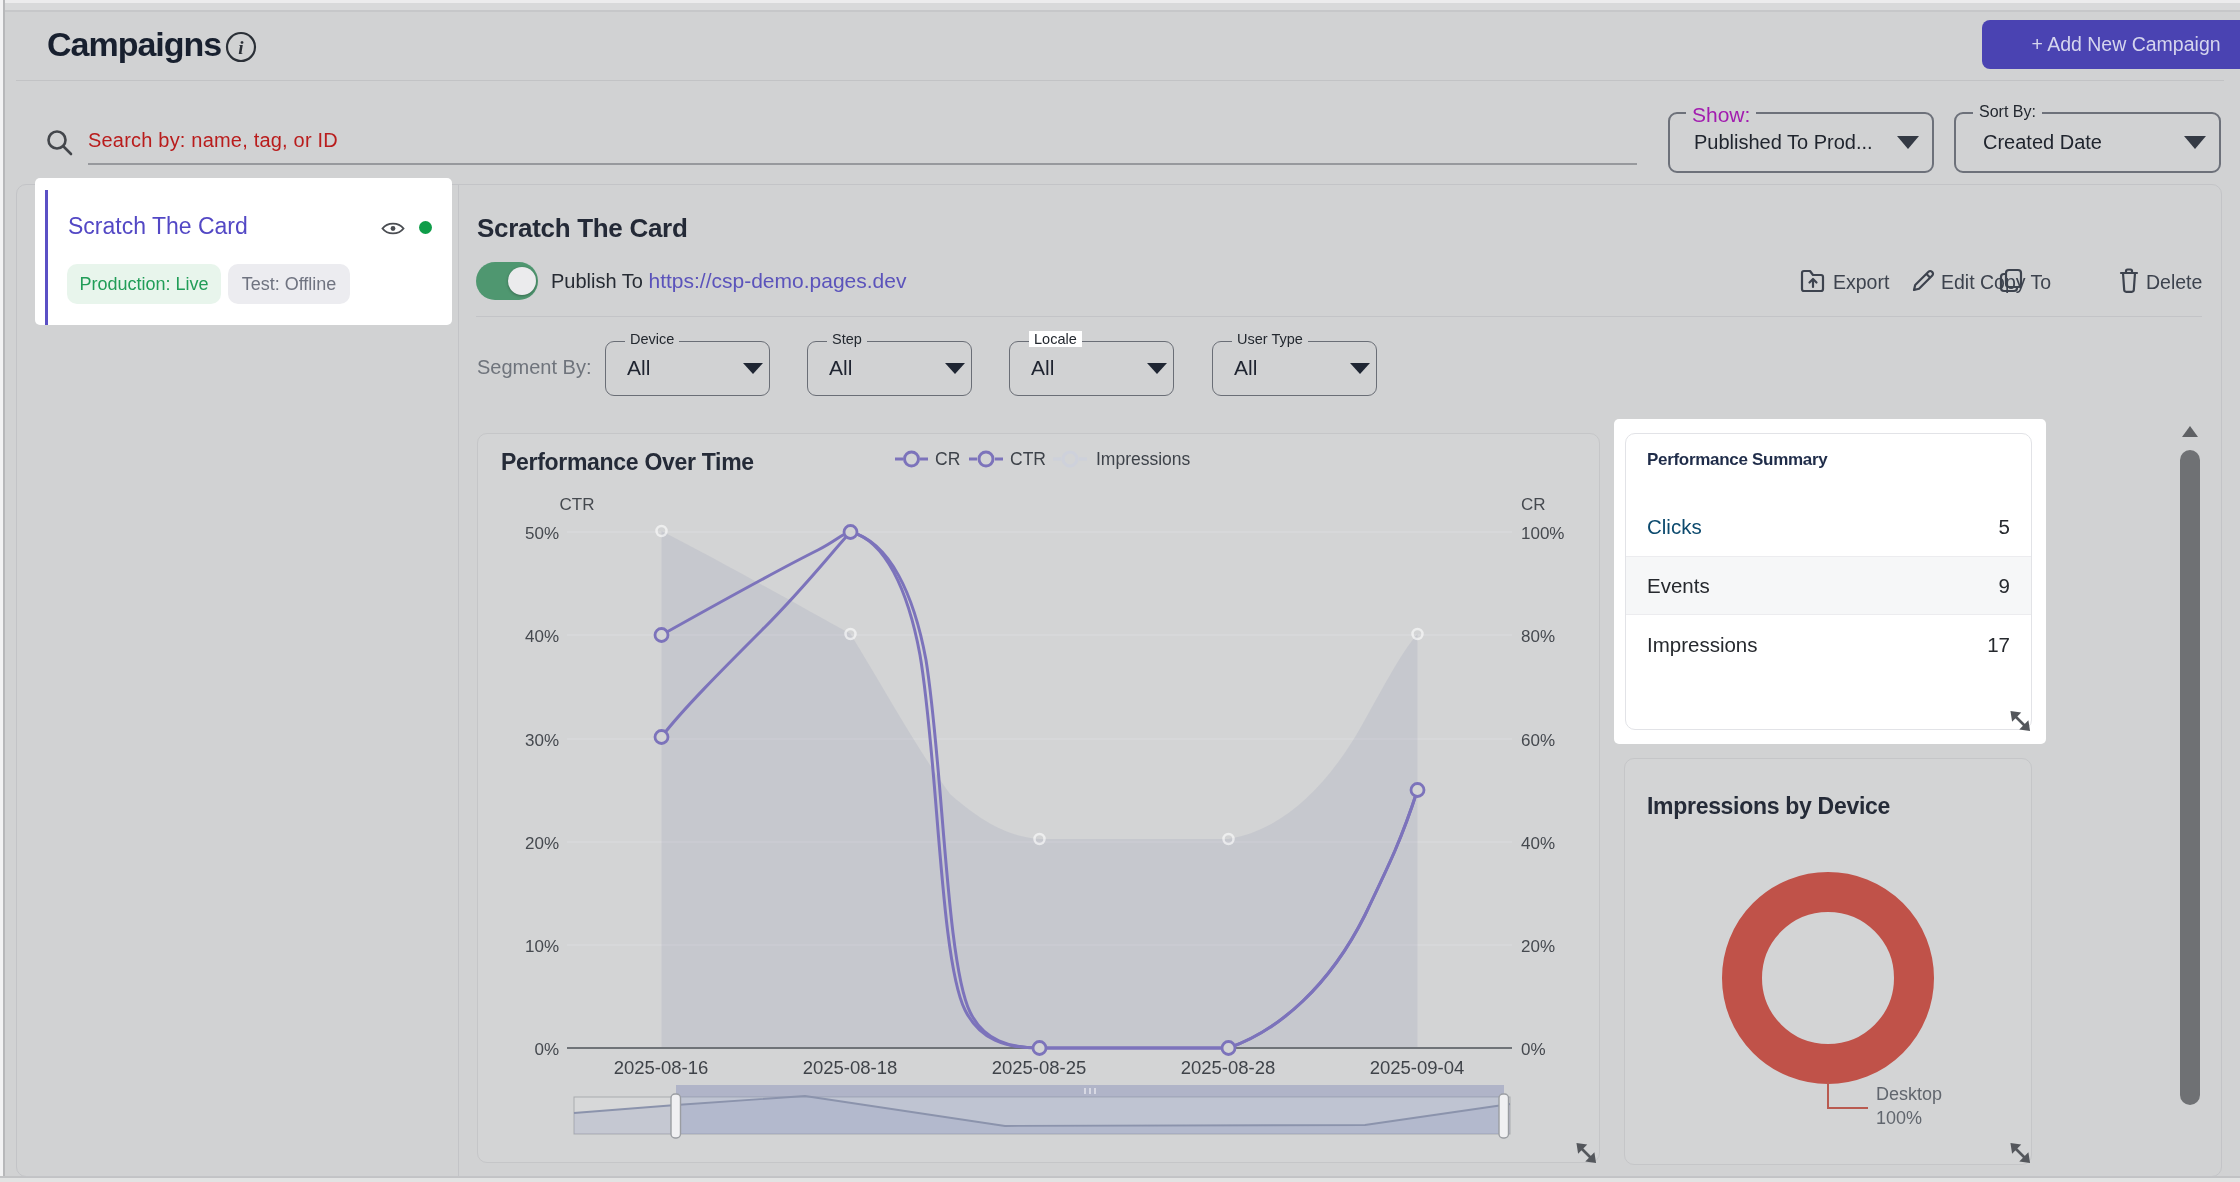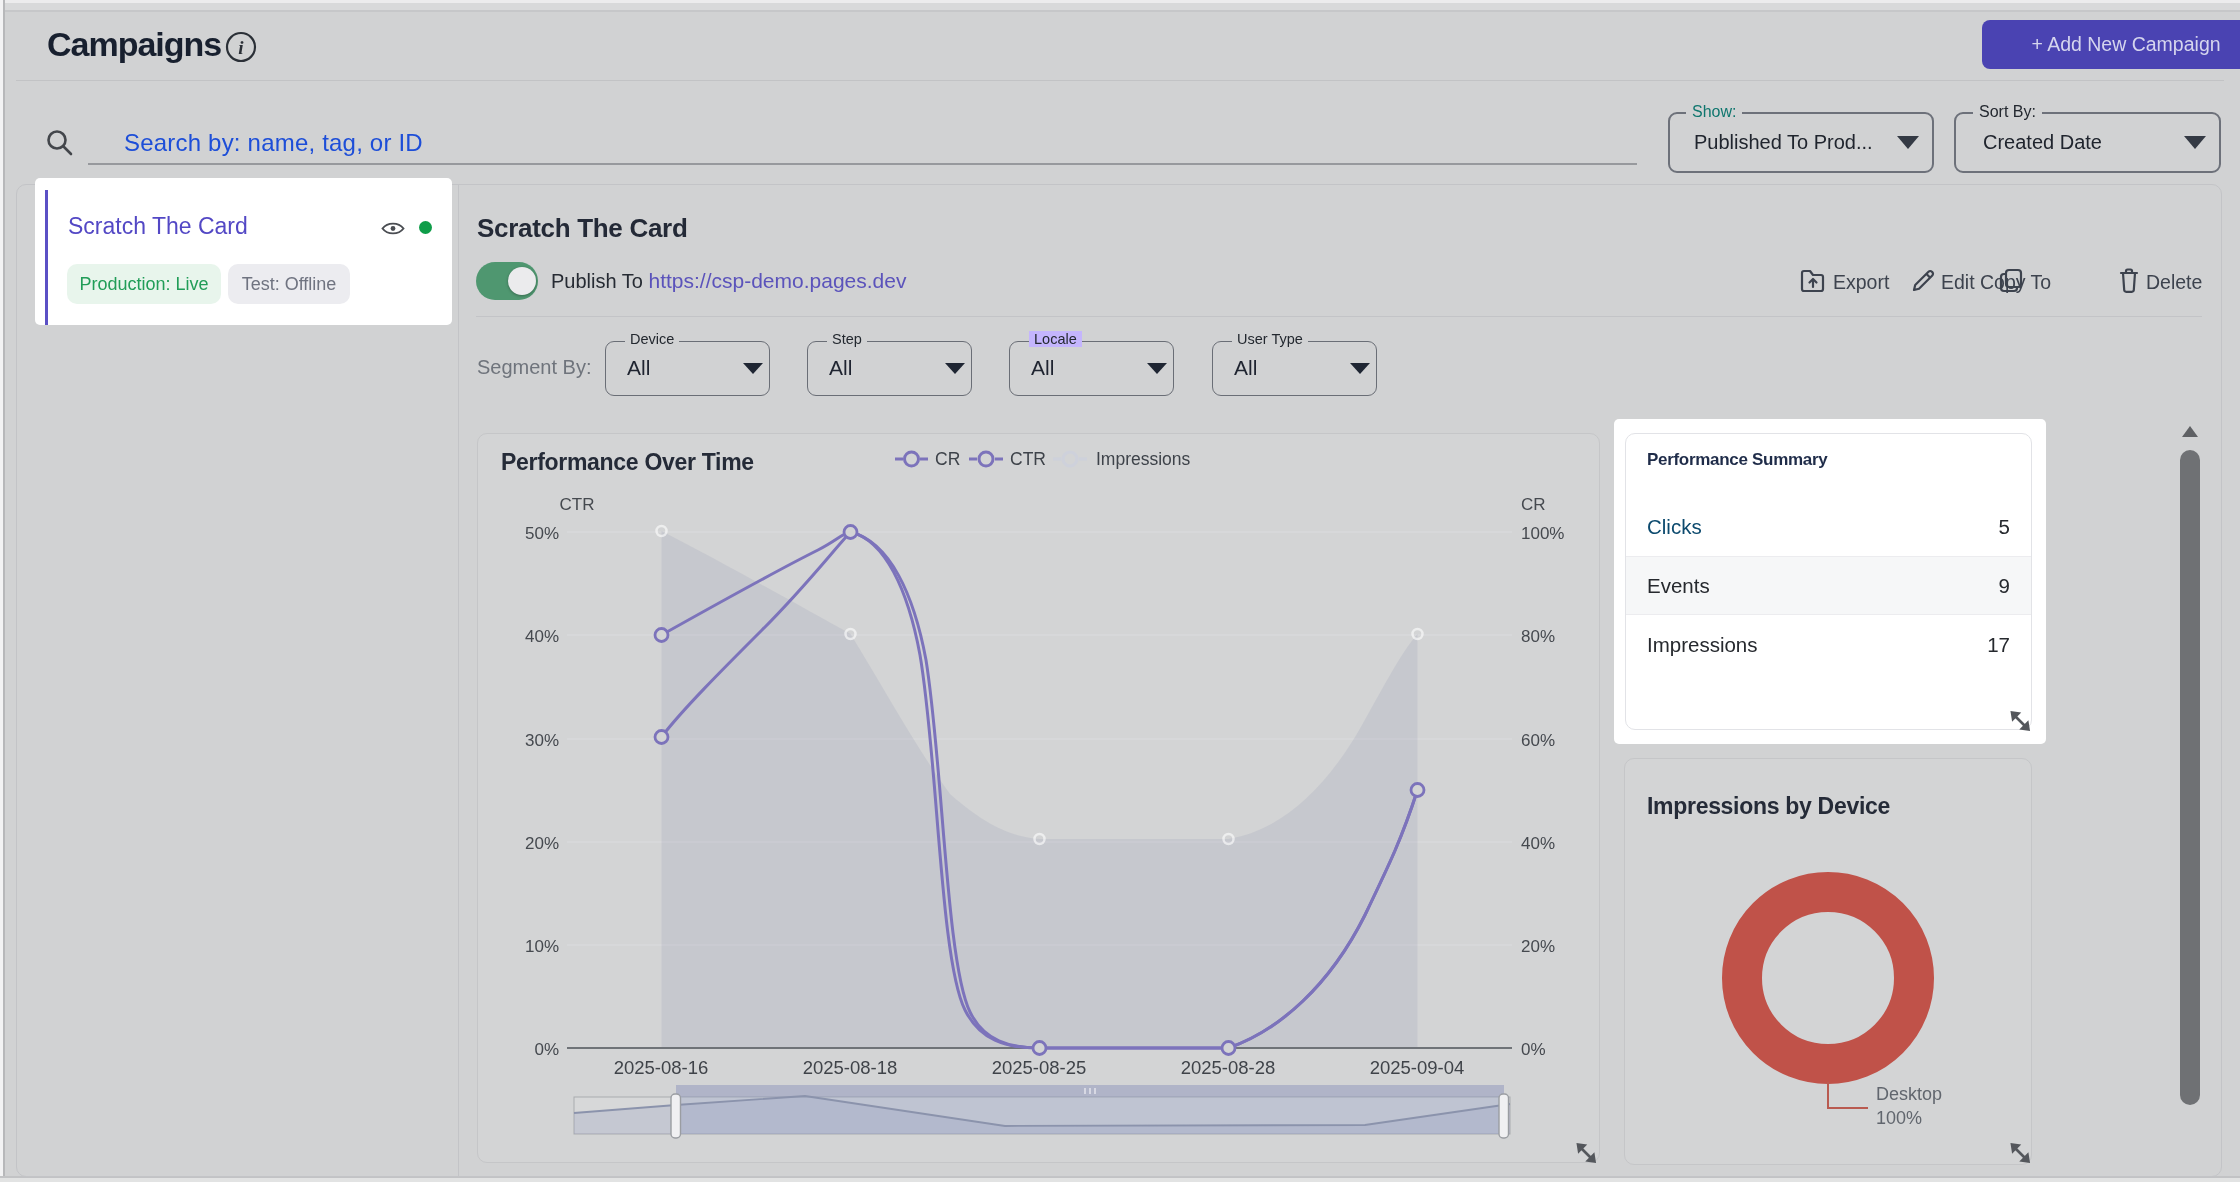--- a/index.html
+++ b/index.html
@@ -23,25 +23,25 @@
   <circle cx="17" cy="17" r="14" fill="none" stroke="#2b3037" stroke-width="2.2"></circle>
   <text x="17" y="24" font-size="19" font-style="italic" font-weight="bold" font-family="Liberation Serif, serif" fill="#2b3037" text-anchor="middle">i</text>
 </svg>
 <div class="abs" style="left:1982px;top:20px;width:288px;height:49px;background:#4a43b2;border-radius:8px;color:#d5d5ee;font-size:19.5px;line-height:49px;text-align:center;white-space:nowrap;">+ Add New Campaign</div>
 <div class="abs" style="left:16px;top:80px;width:2208px;height:1px;background:#c2c3c5;"></div>
 
 <svg class="abs" style="left:44px;top:127px;" width="32" height="32" viewBox="0 0 32 32">
   <circle cx="13" cy="13" r="8.5" fill="none" stroke="#43464b" stroke-width="2.6"></circle>
   <line x1="19.5" y1="19.5" x2="27" y2="27" stroke="#43464b" stroke-width="2.6" stroke-linecap="round"></line>
 </svg>
-<div class="abs" style="left:88px;top:129px;font-size:24px;color:#1d4ed8;letter-spacing:0.2px;margin-left:36px;">Search by: name, tag, or ID</div>
+<div class="abs" style="left:88px;top:129px;font-size:20px;color:#b91c1c;letter-spacing:0.2px;">Search by: name, tag, or ID</div>
 <div class="abs" style="left:88px;top:163px;width:1549px;height:2px;background:#97999d;"></div>
 
 <div class="abs" style="left:1668px;top:112px;width:266px;height:61px;border:2px solid #6d717a;border-radius:9px;"></div>
-<div class="abs" style="left:1686px;top:103px;background:#d1d2d3;padding:0 6px;font-size:16px;color:#0f766e;">Show:</div>
+<div class="abs" style="left:1686px;top:103px;background:#d1d2d3;padding:0 6px;font-size:21px;color:#a21caf;">Show:</div>
 <div class="abs" style="left:1694px;top:131px;font-size:20px;color:#20252e;">Published To Prod...</div>
 <div class="abs" style="left:1897px;top:136px;width:0;height:0;border-left:11px solid transparent;border-right:11px solid transparent;border-top:13px solid #343a44;"></div>
 <div class="abs" style="left:1954px;top:112px;width:267px;height:61px;border:2px solid #6d717a;border-radius:9px;"></div>
 <div class="abs" style="left:1973px;top:103px;background:#d1d2d3;padding:0 6px;font-size:16px;color:#23282f;">Sort By:</div>
 <div class="abs" style="left:1983px;top:131px;font-size:20px;color:#20252e;">Created Date</div>
 <div class="abs" style="left:2184px;top:136px;width:0;height:0;border-left:11px solid transparent;border-right:11px solid transparent;border-top:13px solid #343a44;"></div>
 
 <div class="abs" style="left:16px;top:184px;width:2206px;height:993px;border:1px solid #c3c4c7;border-radius:10px;"></div>
 <div class="abs" style="left:458px;top:185px;width:1px;height:991px;background:#c3c4c7;"></div>
 
@@ -85,21 +85,21 @@
 <div class="abs" style="left:477px;top:356px;font-size:20px;color:#6f747c;">Segment By:</div>
 <div class="abs" style="left:605px;top:341px;width:165px;height:55px;border:1.5px solid #6a6e76;border-radius:9px;"></div>
 <div class="abs" style="left:625px;top:331px;background:#d1d2d3;padding:0 5px;font-size:14.5px;color:#23282f;">Device</div>
 <div class="abs" style="left:627px;top:356px;font-size:21px;color:#1f2430;">All</div>
 <div class="abs" style="left:743px;top:363px;width:0;height:0;border-left:10px solid transparent;border-right:10px solid transparent;border-top:11px solid #1f2633;"></div>
 <div class="abs" style="left:807px;top:341px;width:165px;height:55px;border:1.5px solid #6a6e76;border-radius:9px;"></div>
 <div class="abs" style="left:827px;top:331px;background:#d1d2d3;padding:0 5px;font-size:14.5px;color:#23282f;">Step</div>
 <div class="abs" style="left:829px;top:356px;font-size:21px;color:#1f2430;">All</div>
 <div class="abs" style="left:945px;top:363px;width:0;height:0;border-left:10px solid transparent;border-right:10px solid transparent;border-top:11px solid #1f2633;"></div>
 <div class="abs" style="left:1009px;top:341px;width:165px;height:55px;border:1.5px solid #6a6e76;border-radius:9px;"></div>
-<div class="abs" style="left:1029px;top:331px;background:#c4b5fd;padding:0 5px;font-size:14.5px;color:#23282f;">Locale</div>
+<div class="abs" style="left:1029px;top:331px;background:#ffffff;padding:0 5px;font-size:14.5px;color:#23282f;">Locale</div>
 <div class="abs" style="left:1031px;top:356px;font-size:21px;color:#1f2430;">All</div>
 <div class="abs" style="left:1147px;top:363px;width:0;height:0;border-left:10px solid transparent;border-right:10px solid transparent;border-top:11px solid #1f2633;"></div>
 <div class="abs" style="left:1212px;top:341px;width:165px;height:55px;border:1.5px solid #6a6e76;border-radius:9px;"></div>
 <div class="abs" style="left:1232px;top:331px;background:#d1d2d3;padding:0 5px;font-size:14.5px;color:#23282f;">User Type</div>
 <div class="abs" style="left:1234px;top:356px;font-size:21px;color:#1f2430;">All</div>
 <div class="abs" style="left:1350px;top:363px;width:0;height:0;border-left:10px solid transparent;border-right:10px solid transparent;border-top:11px solid #1f2633;"></div>
 
 <div class="abs" style="left:477px;top:433px;width:1123px;height:730px;background:#d3d4d5;border:1px solid #c5c6c8;border-radius:10px;"></div>
 <div class="abs" style="left:501px;top:449px;font-size:23px;font-weight:bold;color:#252b38;letter-spacing:-0.3px;">Performance Over Time</div>
 

